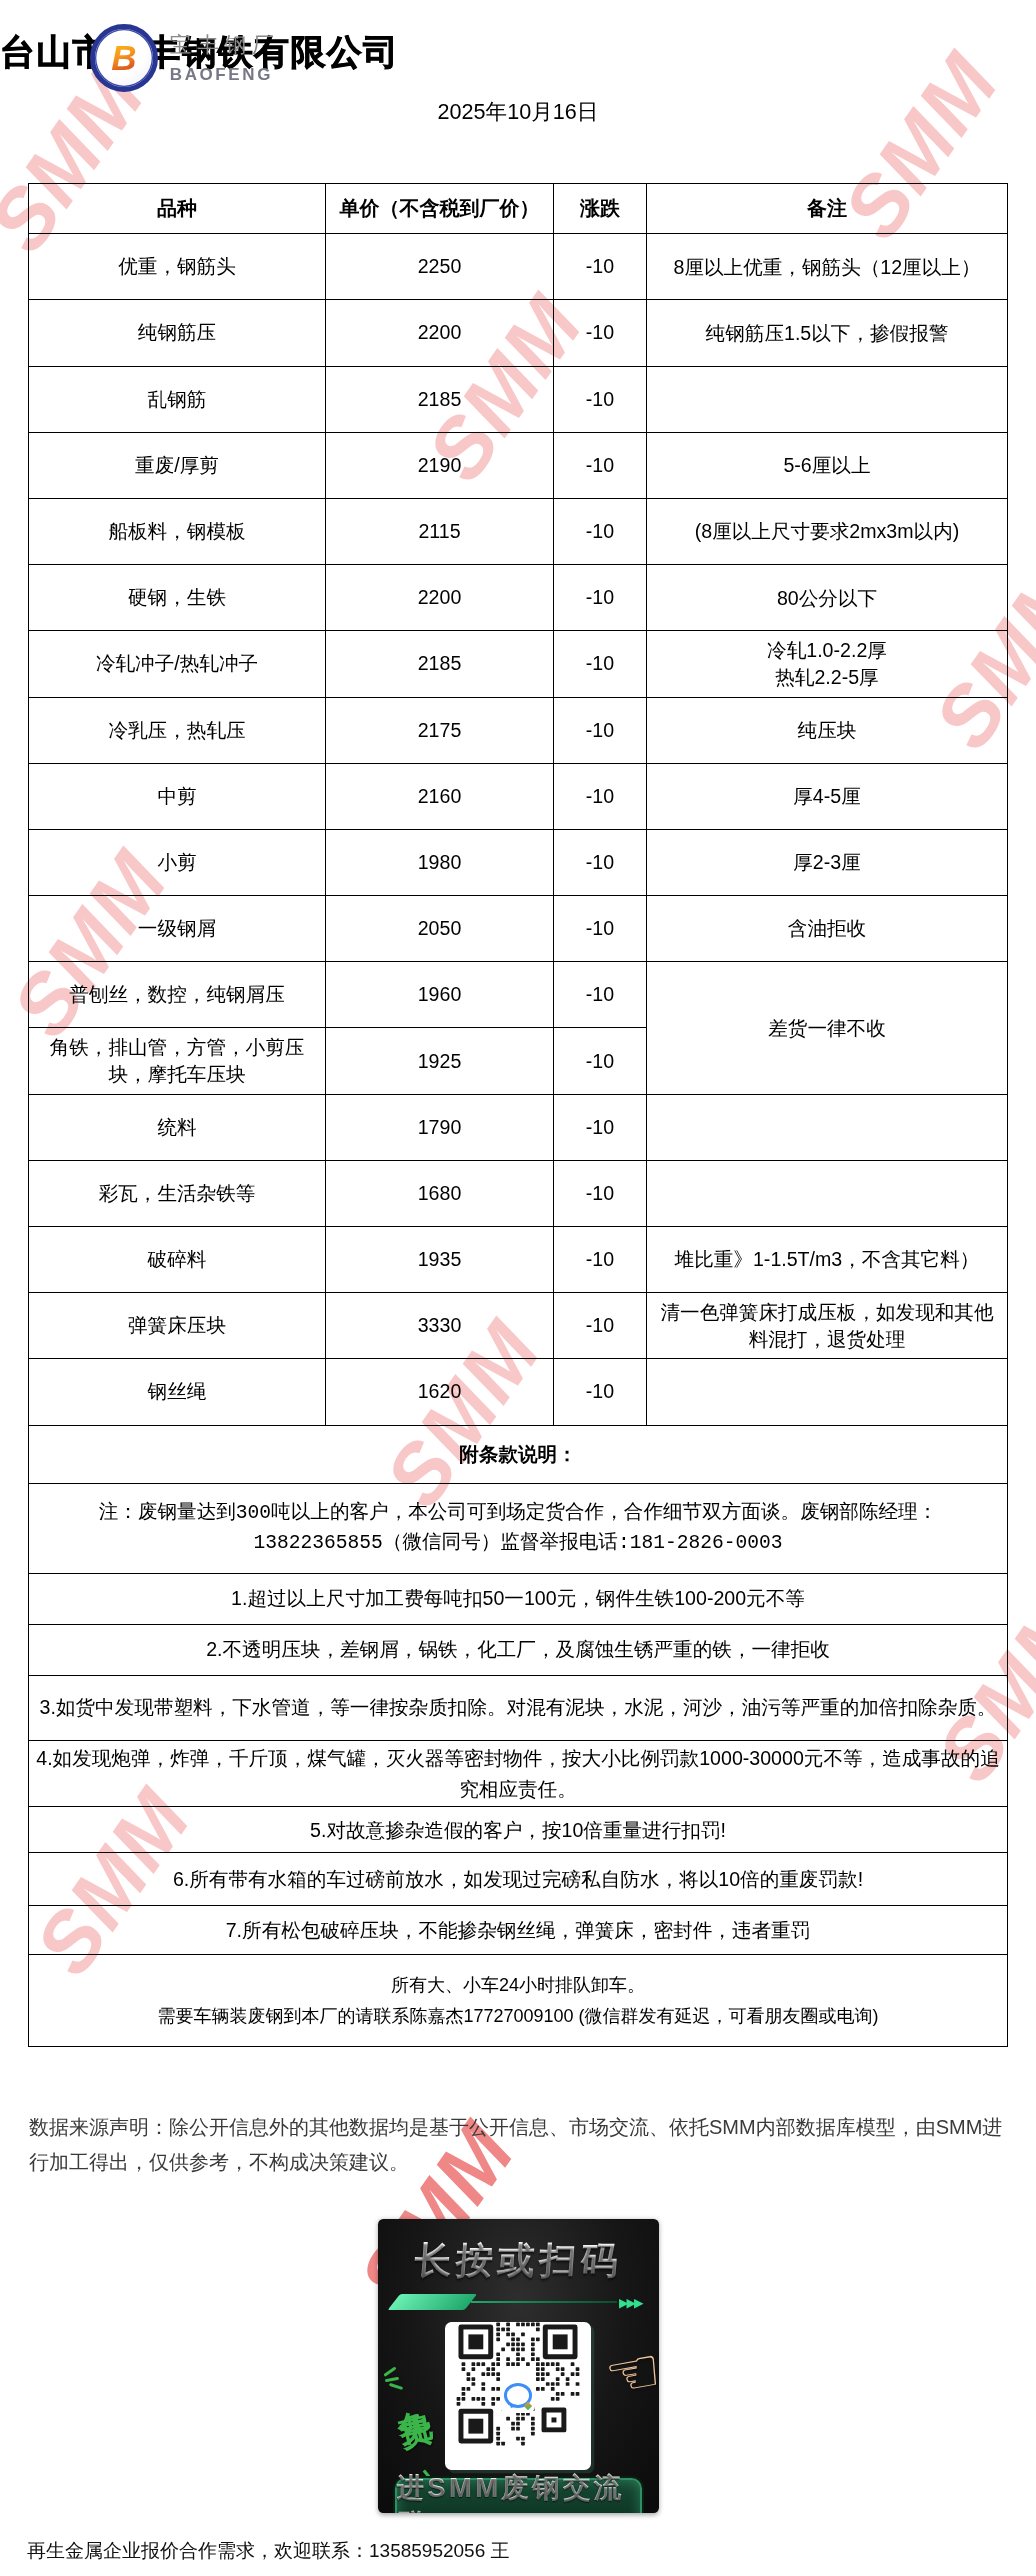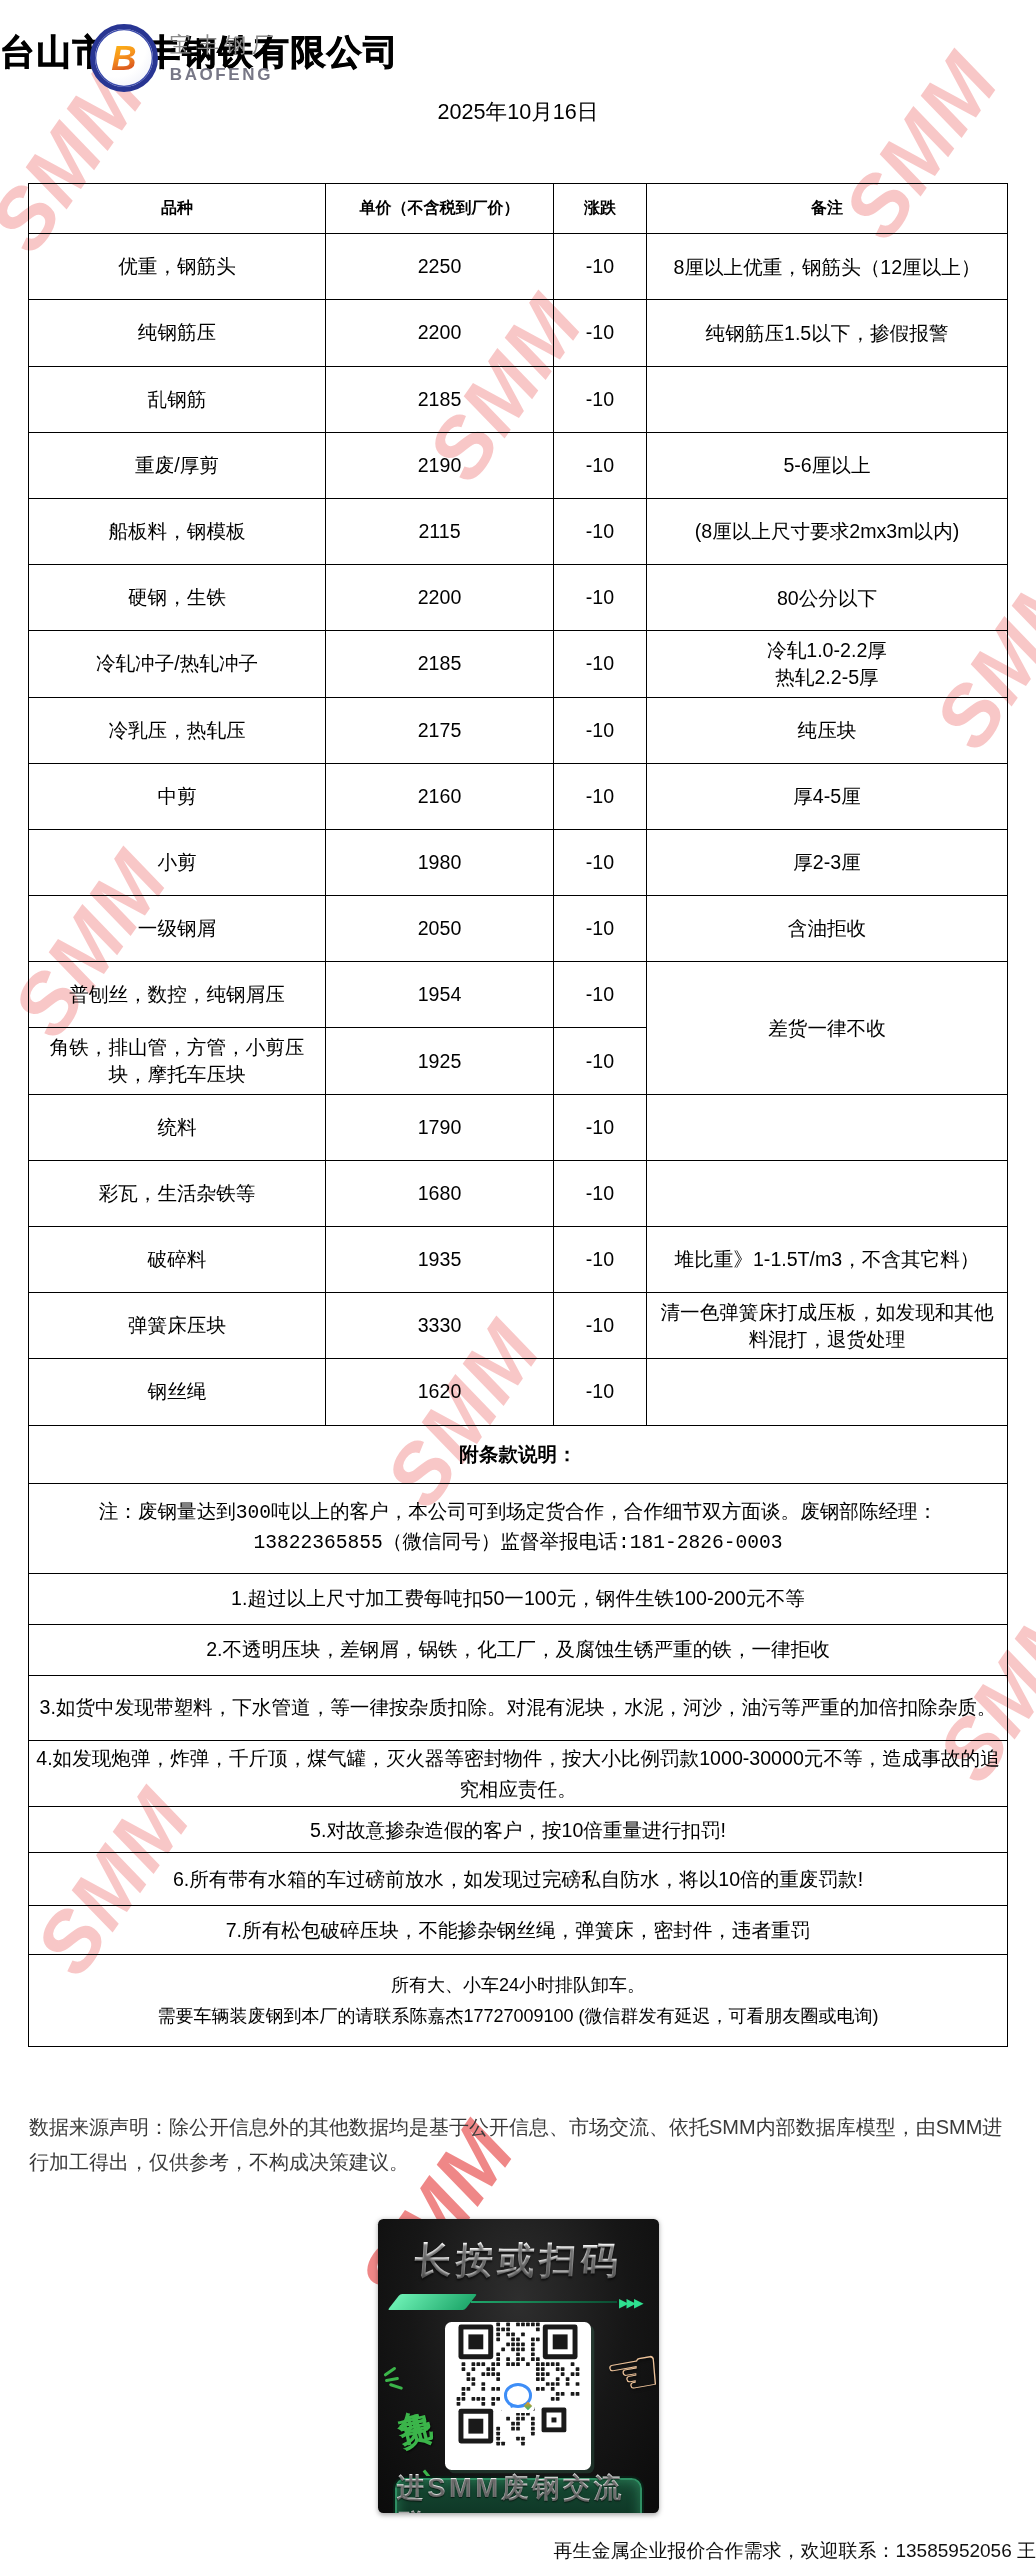--- a/index.html
+++ b/index.html
@@ -28,21 +28,21 @@
   .logo-cn{font-size:21.6px;color:#8a8a8a;letter-spacing:5.9px;}
   .logo-en{font-size:17px;font-weight:700;color:#777786;letter-spacing:2.6px;margin-top:5.2px;}
   .title{text-align:left;padding-top:29px;font-size:35px;font-weight:700;color:#000;
      -webkit-text-stroke:0.8px #000;letter-spacing:1.3px;}
   .date{text-align:center;margin-top:21px;font-size:21.6px;color:#000;}
 
   
   table.price{border-collapse:collapse;margin:26px auto 0;width:979px;table-layout:fixed;background:transparent;}
   table.price td{border:1.3px solid #000;text-align:center;vertical-align:middle;
      font-size:19.6px;color:#000;padding:2.6px 6.5px;overflow:hidden;}
-  table.price thead td{height:44px;font-weight:700;font-size:16px;}
+  table.price thead td{height:44px;font-weight:700;font-size:20px;}
   table.price tbody tr.data-row td{height:60px;}
   td.note{white-space:pre-line;line-height:1.35;}
   
   td.wide{ text-align:left;padding:5.2px 9.2px 5.2px 6.5px;line-height:1.55;font-size:19.6px;}
   tr.appendix-row td{font-weight:700;}
   tr.big-row td{font-size:18px;line-height:1.7;}
 
   
   .disclaimer{width:974px;margin:63px auto 0;margin-left:29px;font-size:20px;
      color:#3a3a3a;line-height:1.75;}
@@ -87,21 +87,21 @@
   .qr-btn{position:relative;margin:7.8px auto 0;width:243px;height:52px;border-radius:10.5px;
      background:linear-gradient(180deg,#164933,#0b2e20);
      border:2px solid #2f8f63;box-shadow:inset 0 0 13px rgba(87,230,160,.35),0 0 0 2px #081f15;
      display:flex;align-items:center;justify-content:center;}
   .qr-btn-label{font-size:27.5px;font-weight:700;letter-spacing:3.3px;
      background:linear-gradient(180deg,#ffffff 20%,#cfcfcf 60%,#9a9a9a 100%);
      -webkit-background-clip:text;background-clip:text;color:transparent;
      text-shadow:0 1.3px 1.3px rgba(0,0,0,.6);}
 
   
-  .page-footer{margin-top:25px;text-align:right;font-size:19px;color:#111;}
+  .page-footer{margin-top:25px;text-align:left;font-size:19px;color:#111;padding-left:27px;}
 </style>
 </head>
 <body>
 
 <div class="page">
 
   <div class="wm" style="left:-33px;top:111px;">SMM</div>
   <div class="wm" style="left:821px;top:98px;">SMM</div>
   <div class="wm" style="left:405px;top:340px;">SMM</div>
   <div class="wm" style="left:912px;top:608px;">SMM</div>
@@ -205,21 +205,21 @@
           <td class="note">厚2-3厘</td>
         </tr>
         <tr class="data-row">
           <td>一级钢屑</td>
           <td>2050</td>
           <td>-10</td>
           <td class="note">含油拒收</td>
         </tr>
         <tr class="data-row">
           <td>普刨丝，数控，纯钢屑压</td>
-          <td>1954</td>
+          <td>1960</td>
           <td>-10</td>
           <td class="note" rowspan="2">差货一律不收</td>
         </tr>
         <tr class="data-row">
           <td>角铁，排山管，方管，小剪压块，摩托车压块</td>
           <td>1925</td>
           <td>-10</td>
         </tr>
         <tr class="data-row">
           <td>统料</td>

